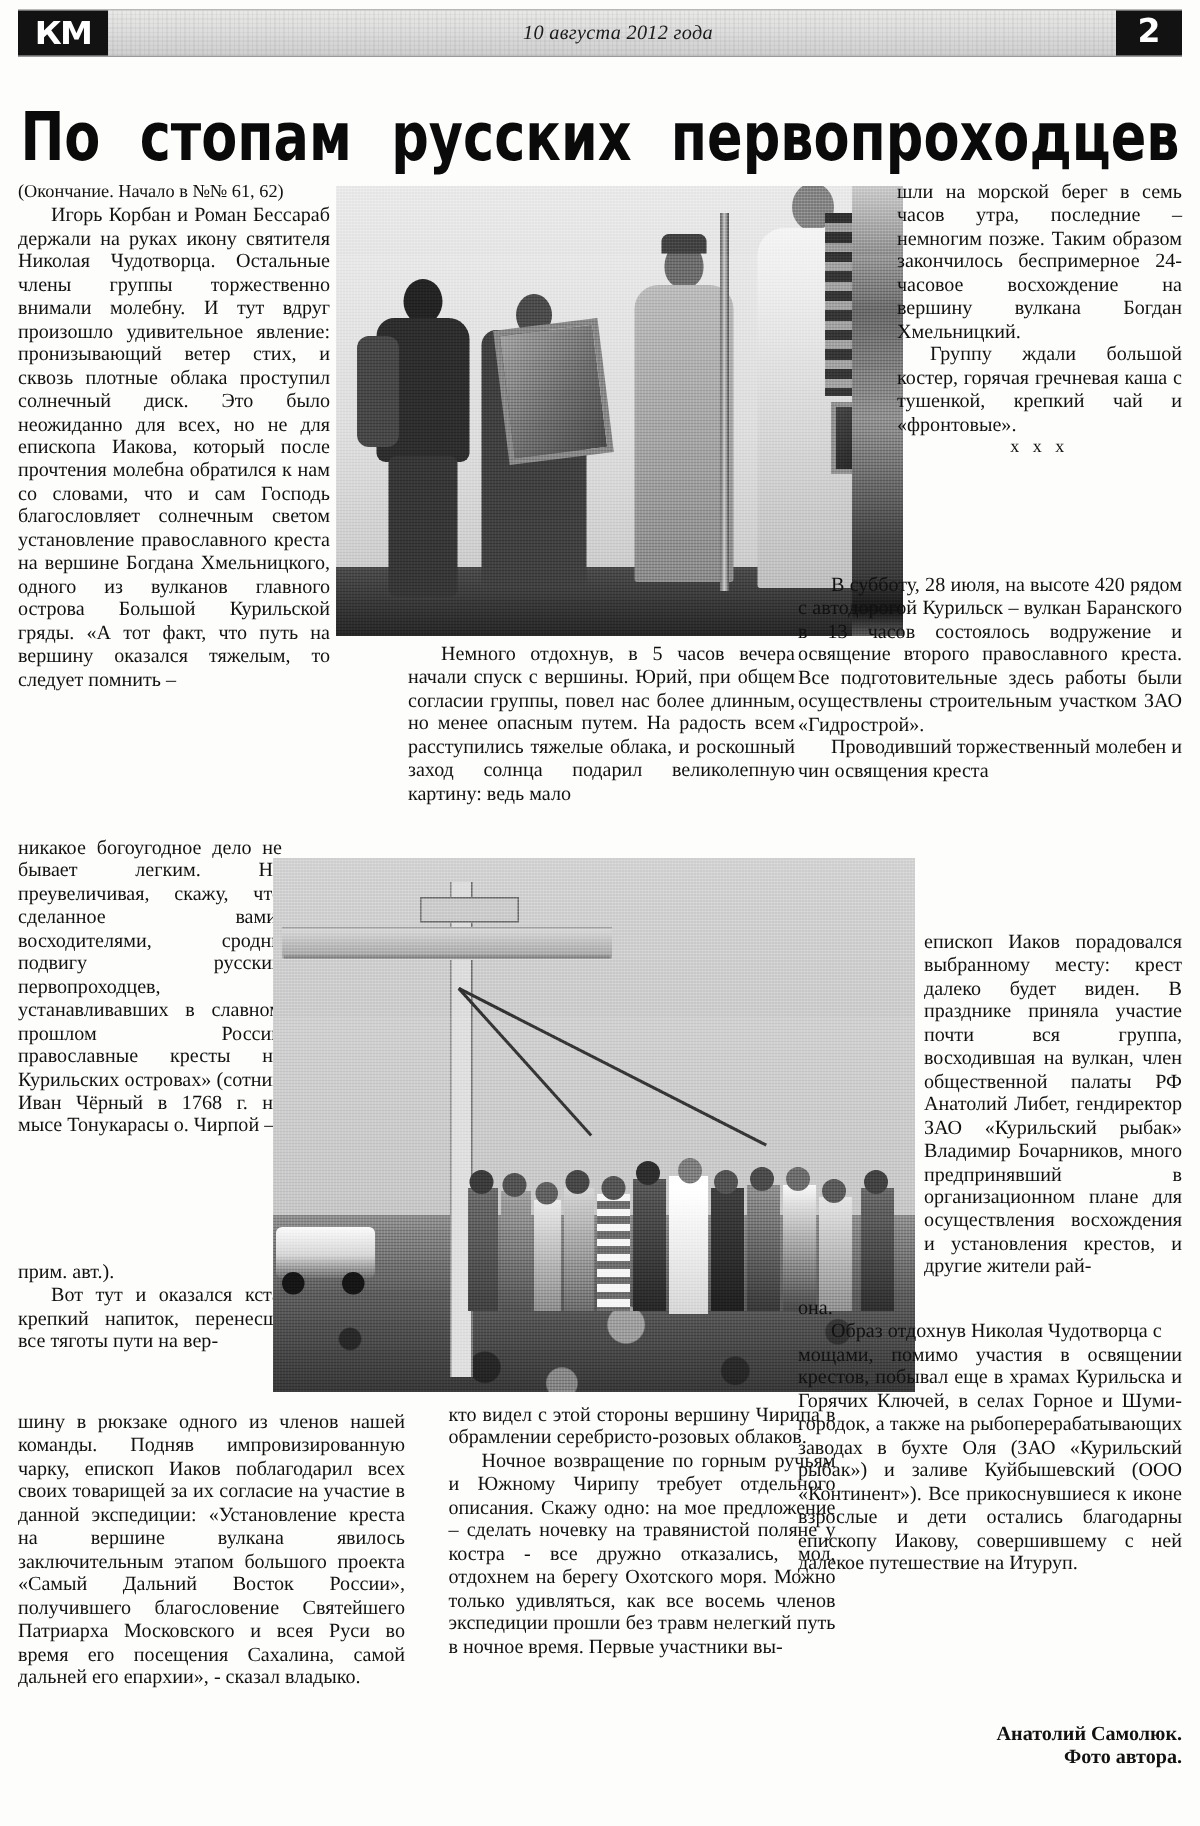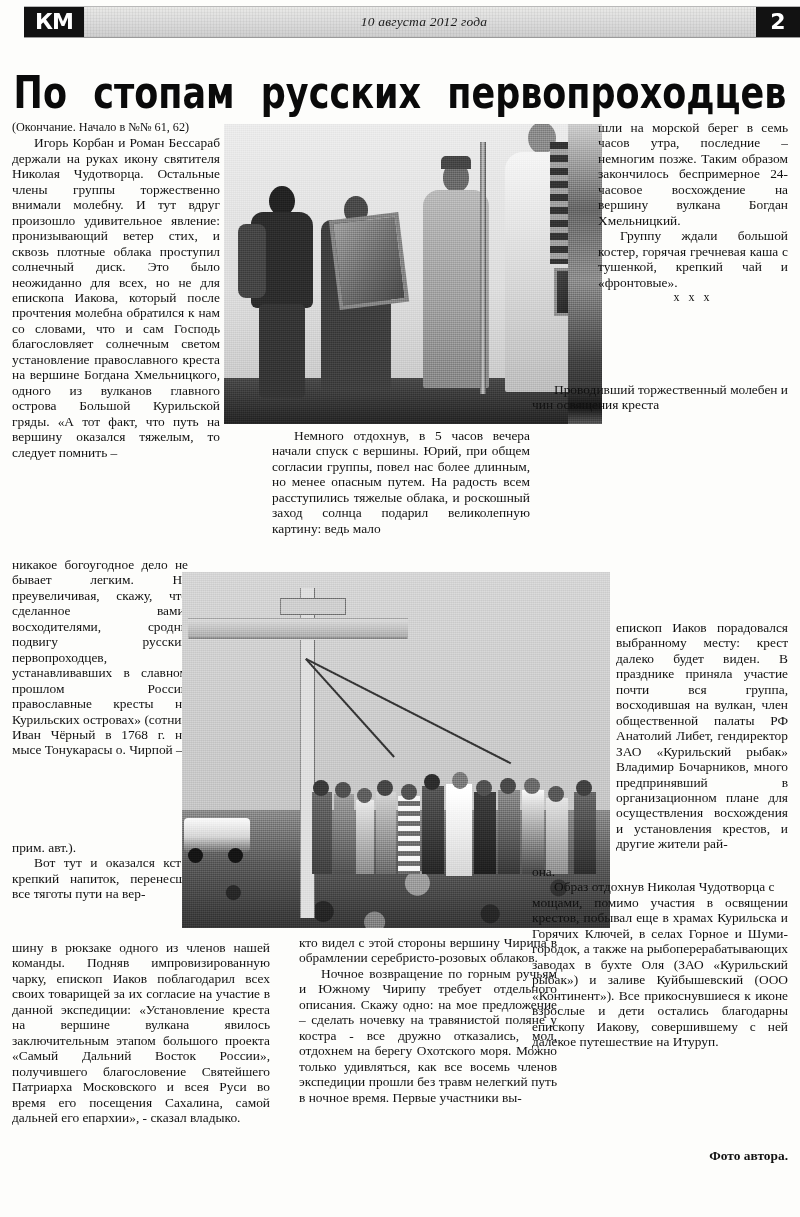--- a/index.html
+++ b/index.html
@@ -15,21 +15,21 @@
     position:relative;
     width:800px;height:1217px;
     padding:0;
     box-sizing:border-box;
     background:#fdfdfb;
   }
 
   
   .masthead{
     position:absolute;
-    left:24px; top:6px;
+    left:12px; top:6px;
     width:776px; height:30px;
     background:linear-gradient(180deg,#e9e9e7 0%,#dedede 45%,#cfcfcf 100%);
     border-top:1px solid #b8b8b8;
     border-bottom:1px solid #9a9a9a;
     display:flex;align-items:center;justify-content:center;
   }
   .masthead:before{
     content:"";position:absolute;left:0;top:0;right:0;bottom:0;
     background-image:
       repeating-linear-gradient(90deg, rgba(0,0,0,.045) 0 1px, transparent 1px 3px),
@@ -319,30 +319,32 @@
     <p>Ночное возвращение по горным ручьям и Южному Чирипу требует отдельного описания. Скажу одно: на мое предложение – сделать ночевку на травянистой поляне у костра - все дружно отказались, мол, отдохнем на берегу Охотского моря. Можно только удивляться, как все восемь членов экспедиции прошли без травм нелегкий путь в ночное время. Первые участники вы-</p>
   </div>
 
   <div class="col" id="col-right-a">
     <p class="noind">шли на морской берег в семь часов утра, последние – немногим позже. Таким образом закончилось беспримерное 24-часовое восхождение на вершину вулкана Богдан Хмельницкий.</p>
     <p>Группу ждали большой костер, горячая гречневая каша с тушенкой, крепкий чай и «фронтовые».</p>
     <p class="centered">x x x</p>
   </div>
 
   <div class="col" id="col-right-b">
+    <p>В субботу, 28 июля, на высоте 420 рядом с автодорогой Курильск – вулкан Баранского в 13 часов состоялось водружение и освящение второго православного креста. Все подготовительные здесь работы были осуществлены строительным участком ЗАО «Гидрострой».</p>
     <p>Проводивший торжественный молебен и чин освящения креста</p>
   </div>
 
   <div class="col" id="col-right-c">
     <p class="noind">епископ Иаков порадовался выбранному месту: крест далеко будет виден. В празднике приняла участие почти вся группа, восходившая на вулкан, член общественной палаты РФ Анатолий Либет, гендиректор ЗАО «Курильский рыбак» Владимир Бочарников, много предпринявший в организационном плане для осуществления восхождения и установления крестов, и другие жители рай-</p>
   </div>
 
   <div class="col" id="col-right-d">
     <p class="noind">она.</p>
     <p>Образ отдохнув Николая Чудотворца с</p>
     <p class="noind">мощами, помимо участия в освящении крестов, побывал еще в храмах Курильска и Горячих Ключей, в селах Горное и Шуми-городок, а также на рыбоперерабатывающих заводах в бухте Оля (ЗАО «Курильский рыбак») и заливе Куйбышевский (ООО «Континент»). Все прикоснувшиеся к иконе взрослые и дети остались благодарны епископу Иакову, совершившему с ней далекое путешествие на Итуруп.</p>
   </div>
 
   <div class="col" id="col-right-e">
+    <p class="byline">Анатолий Самолюк.</p>
     <p class="byline">Фото автора.</p>
   </div>
 
 </div>
 
 </body></html>

